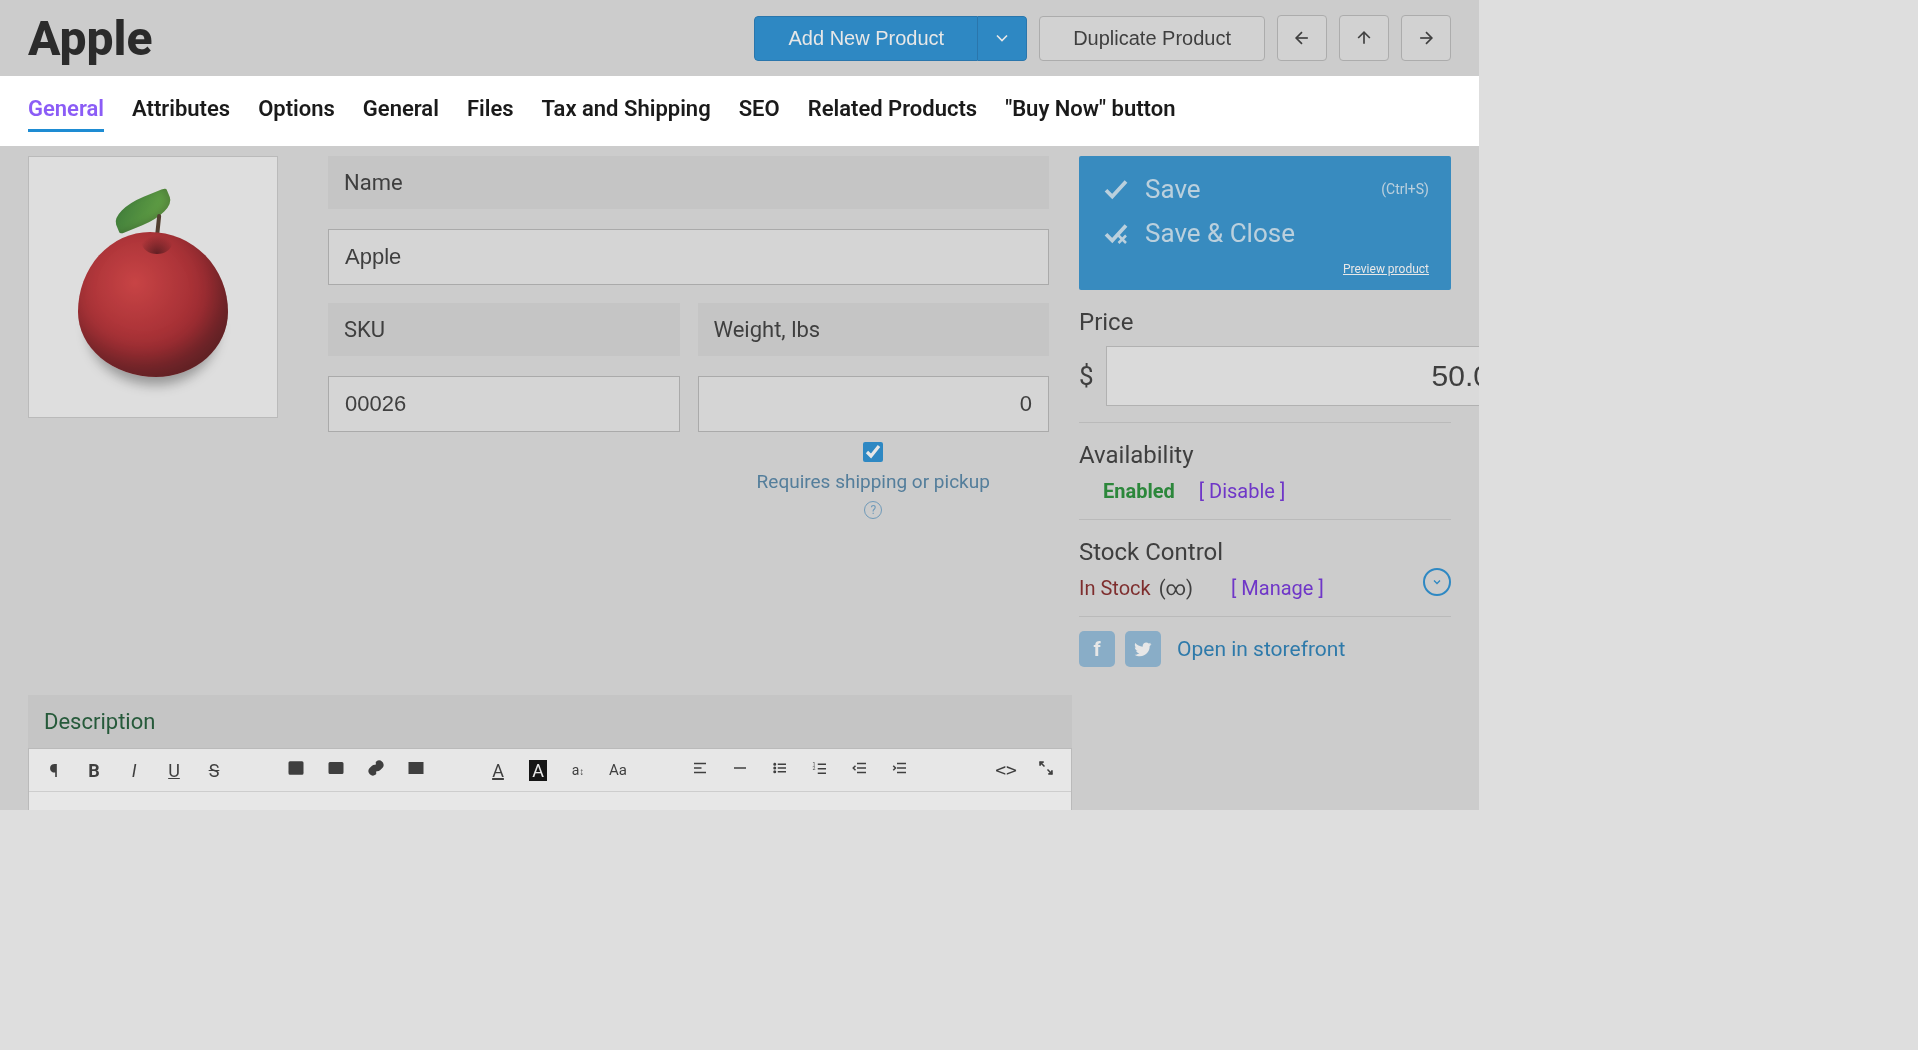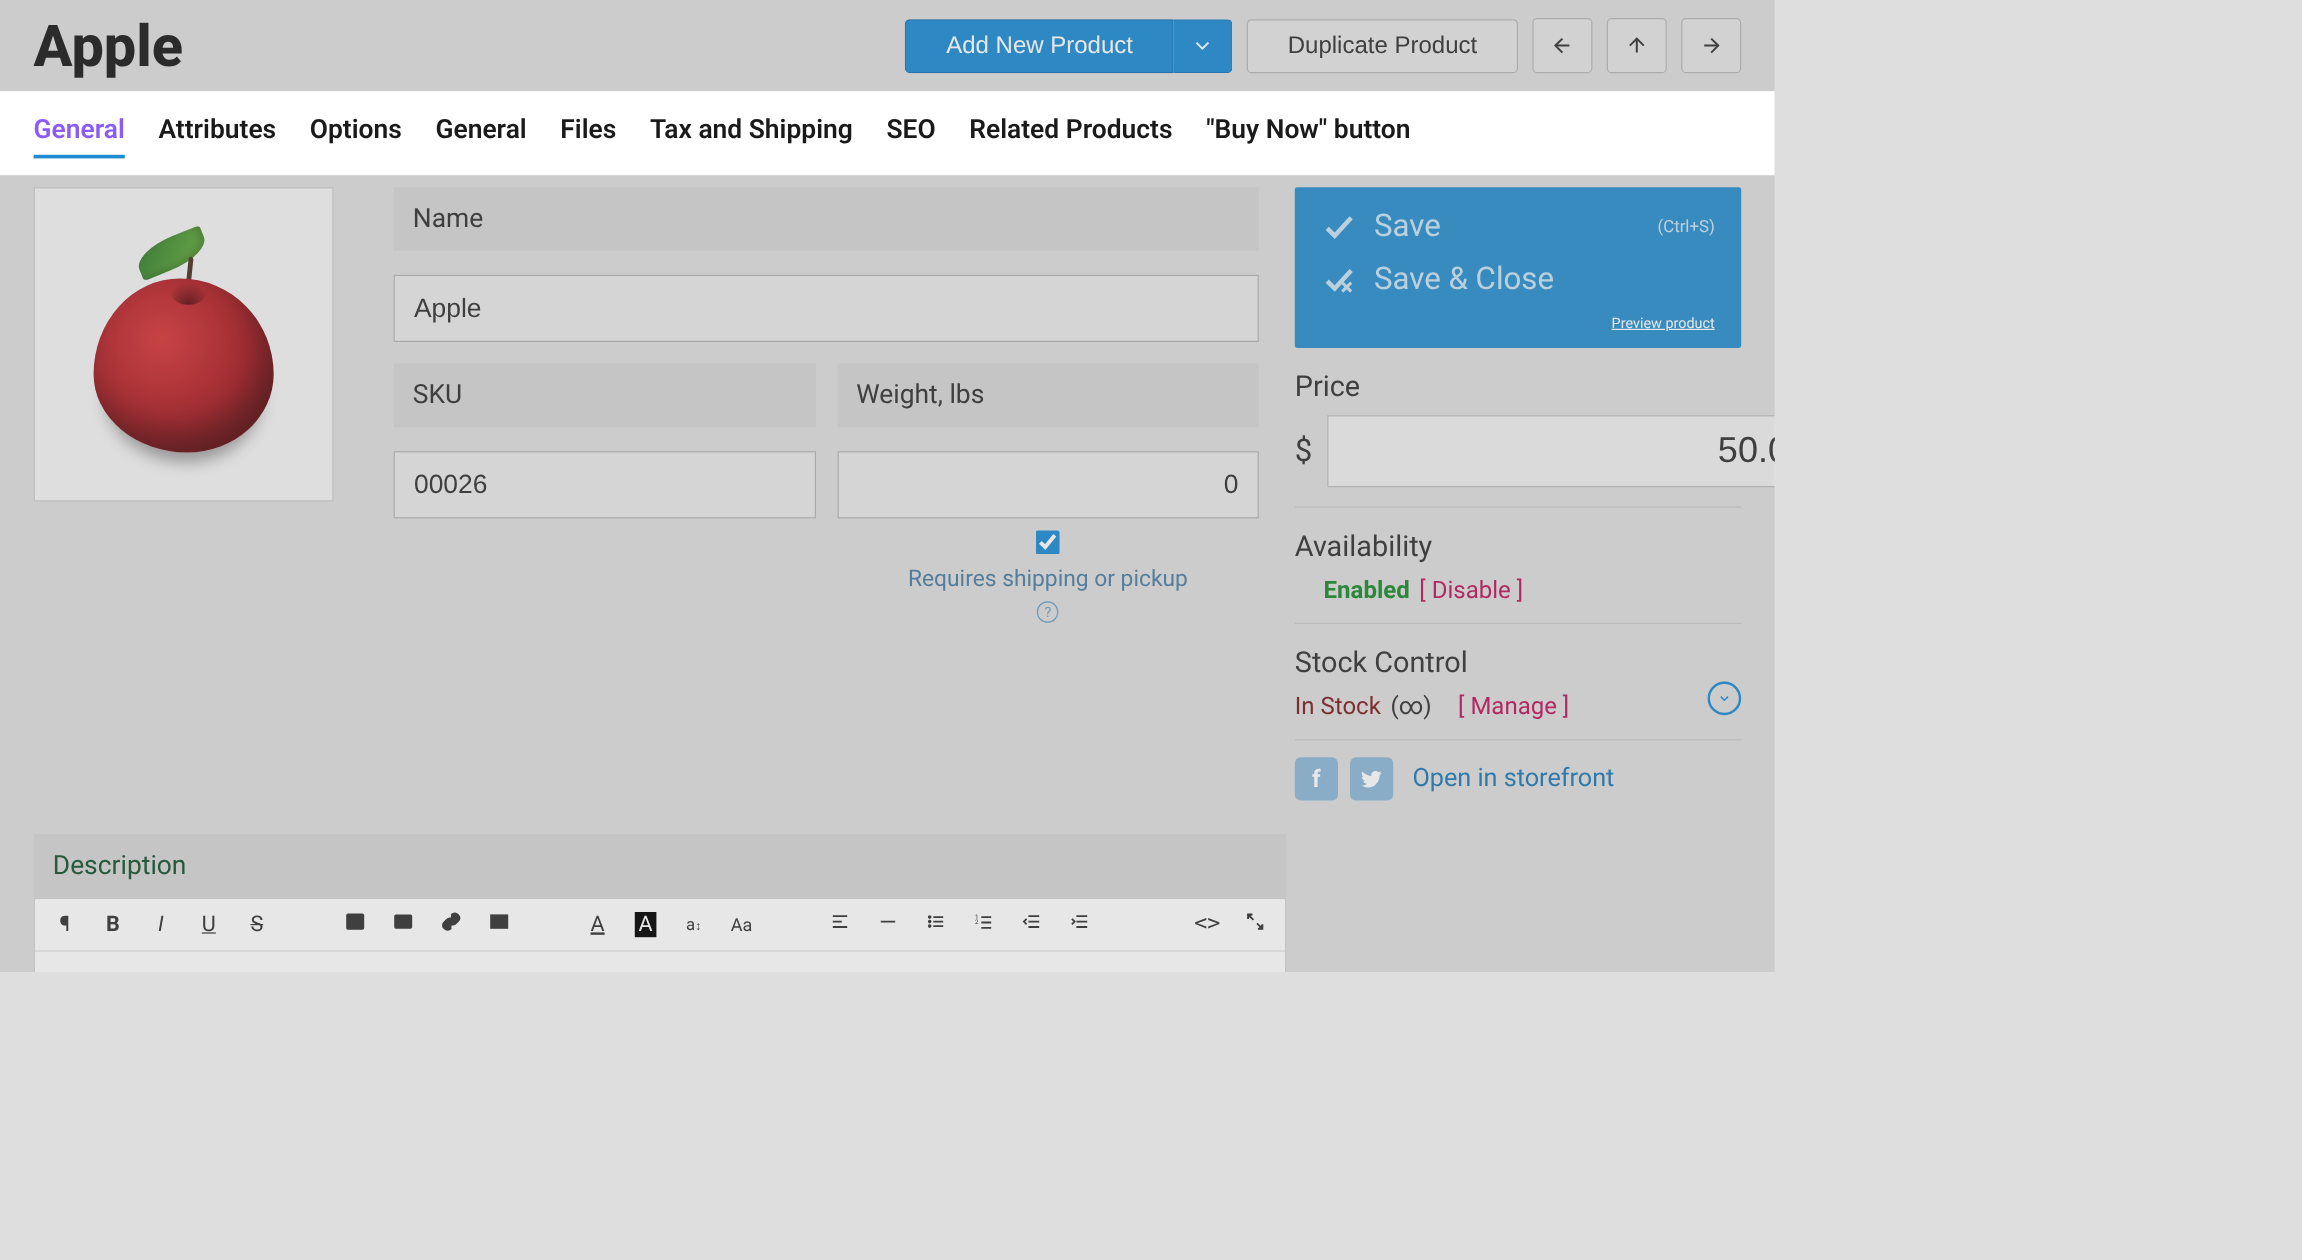--- a/index.html
+++ b/index.html
@@ -144,21 +144,21 @@
   .circle-chevron {
     width: 28px; height: 28px; border: 2px solid #1e8cd3; border-radius: 50%;
     display: inline-flex; align-items: center; justify-content: center; cursor: pointer;
     color: #1e8cd3;
   }
   .circle-chevron svg { width: 12px; height: 12px; fill: none; stroke: currentColor; stroke-width: 2.5; }
 
   .status-row { font-size: 20px; display: flex; align-items: center; gap: 8px; }
   .status-enabled { color: #1b8a2e; font-weight: 700; margin-left: 24px; }
   .status-instock { color: #7f1d1d; font-weight: 400; }
-  .link-br { color: #be185d; cursor: pointer; }
+  .link-br { color: #6d28d9; cursor: pointer; margin-left: 16px; }
 
   .social-row { display: flex; align-items: center; gap: 10px; padding-top: 14px; }
   .social { width: 36px; height: 36px; border-radius: 5px; background: #8db9d8; color: #fff; display: inline-flex; align-items: center; justify-content: center; font-weight: 700; font-size: 20px; cursor: pointer; }
   .store-link { font-size: 21px; color: #1e7ab5; cursor: pointer; margin-left: 6px;}
 </style>
 </head>
 <body>
 
 <div class="header">
   <h1 class="page-title">Apple</h1>

